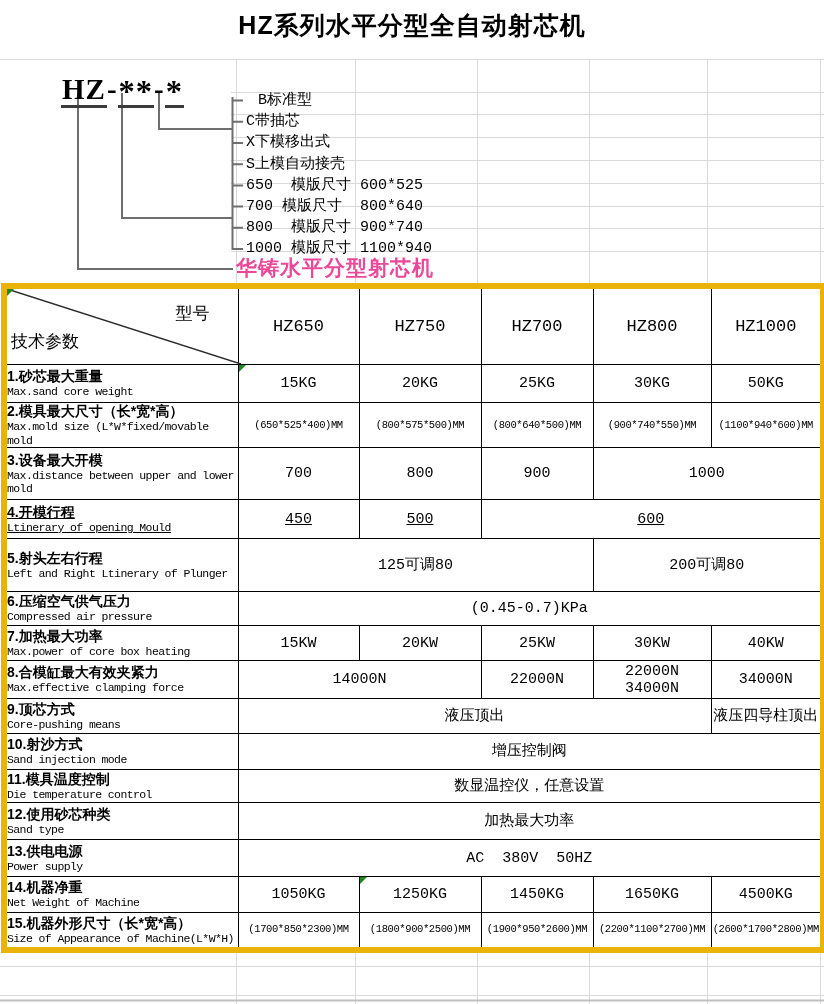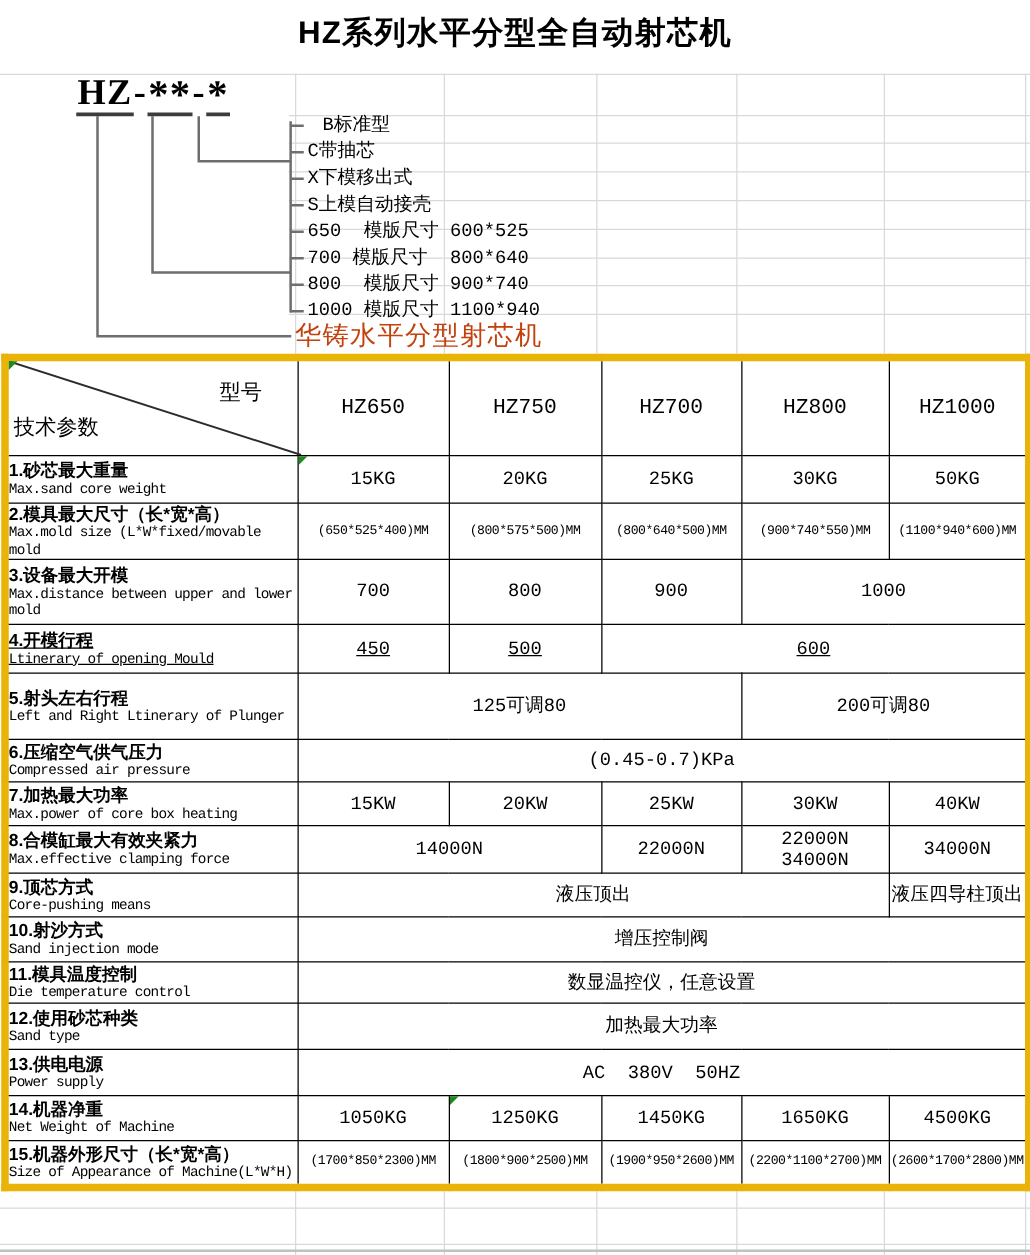--- a/index.html
+++ b/index.html
@@ -7,28 +7,28 @@
        font-family:"Liberation Sans","DejaVu Sans",sans-serif;color:#000;}
   
   #sheet-svg{position:absolute;left:0;top:0;z-index:0;pointer-events:none;}
   
   .page-title{position:absolute;top:9px;left:0;width:824px;text-align:center;
     font-size:25px;font-weight:bold;letter-spacing:1px;z-index:2;}
   
   .code{position:absolute;left:61px;top:56px;z-index:3;
     font-family:"Liberation Serif","DejaVu Serif",serif;font-weight:bold;
     font-size:29px;letter-spacing:1px;white-space:nowrap;}
-  .code .u{display:inline-block;border-bottom:3px solid #3c3c3c;padding:1px 1px 1px 1px;line-height:1.0;}
+  .code .u{display:inline-block;border-bottom:3px solid #3c3c3c;padding:16px 1px 1px 1px;line-height:1.0;}
   .code .ast{display:inline-block;font-size:1.12em;transform:translateY(3px);}
   
   .legend-item{position:absolute;left:246px;height:21.2px;line-height:21.2px;
     font-size:15px;white-space:pre;z-index:3;
     font-family:"Liberation Mono","DejaVu Sans Mono","Liberation Sans",sans-serif;}
   .brand{position:absolute;left:236px;top:254px;font-size:21px;letter-spacing:1px;
-    color:#c2410c;z-index:3;white-space:nowrap;}
+    color:#ec4899;z-index:3;white-space:nowrap;font-weight:bold;}
   
   table.spec{position:absolute;left:1px;top:283px;z-index:2;border-collapse:collapse;
     table-layout:fixed;width:819px;background:#fff;border:6px solid #eab308;}
   table.spec th,table.spec td{border:1px solid #000;padding:0;vertical-align:middle;}
   th.corner{position:relative;}
   .corner-label-tr{position:absolute;top:13px;right:28px;font-size:17px;font-weight:normal;}
   .corner-label-bl{position:absolute;left:4px;bottom:11px;font-size:17px;font-weight:normal;}
   th.model-th{font-family:"Liberation Mono","DejaVu Sans Mono",monospace;
     font-size:17px;font-weight:normal;text-align:center;height:75px;}
   td.param{text-align:left;padding:1px 2px 1px 3px;}

